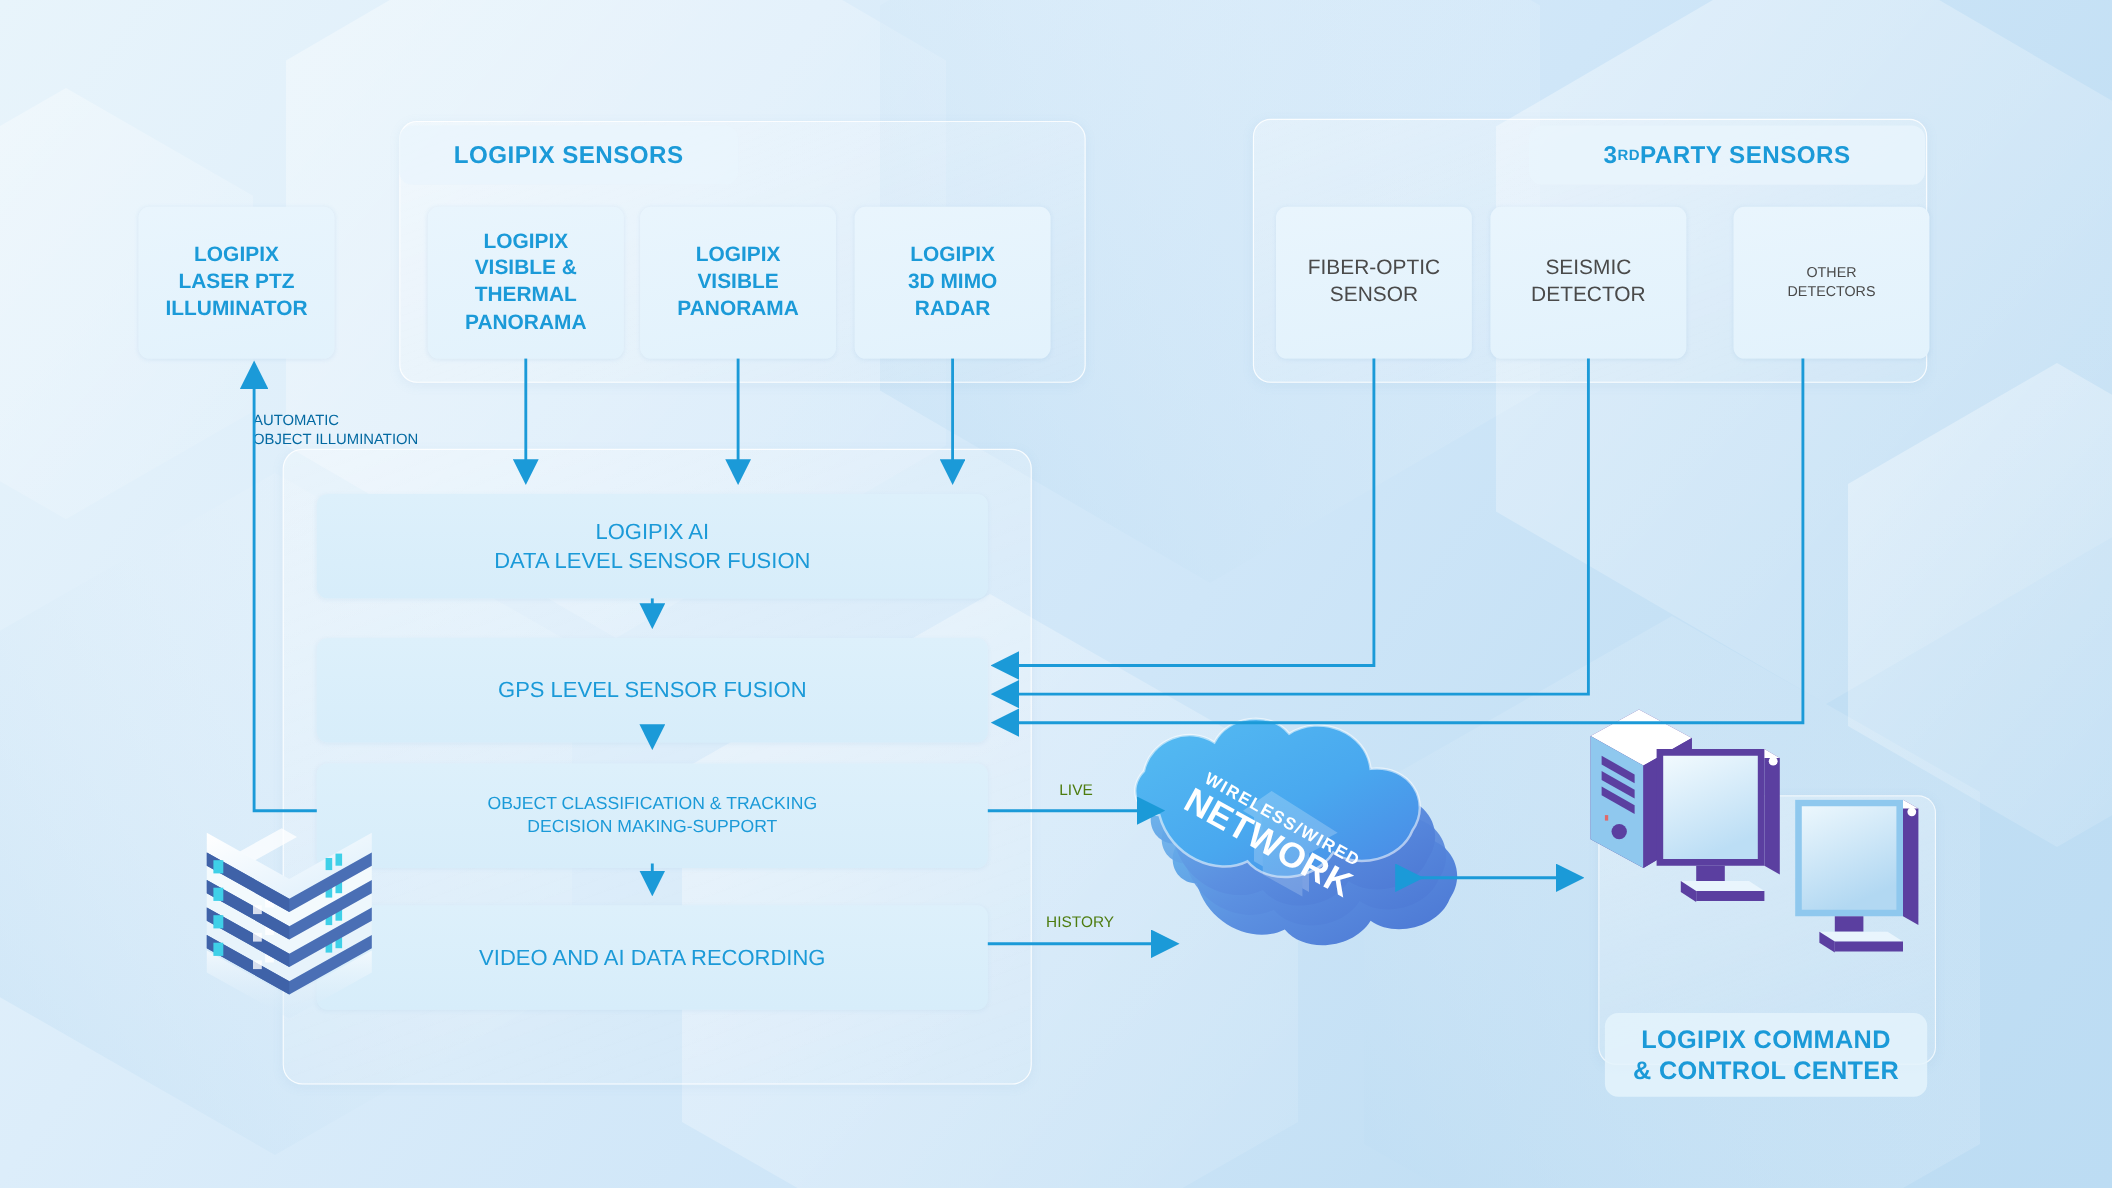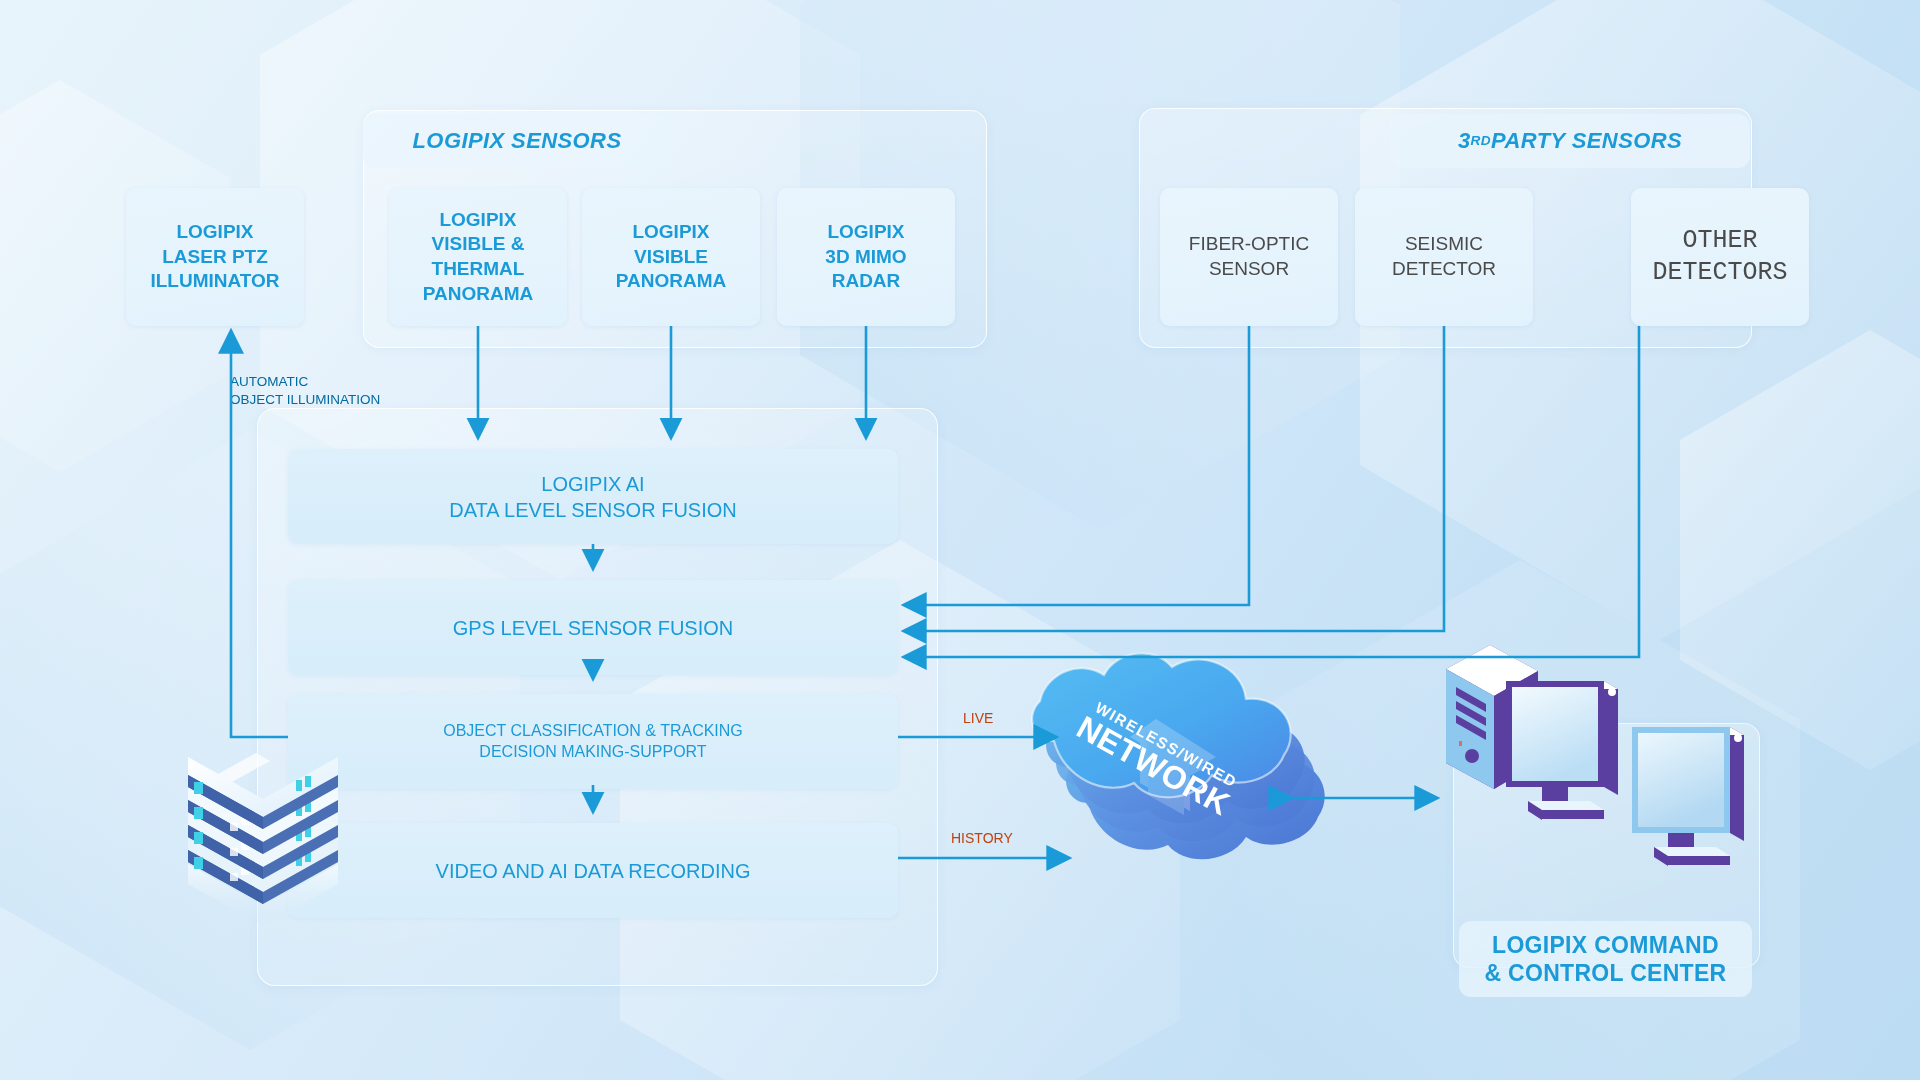--- a/index.html
+++ b/index.html
@@ -16,21 +16,21 @@
   .group-panel{
     position:absolute;border-radius:16px;
     border:1.5px solid rgba(255,255,255,.85);
     background:linear-gradient(160deg,rgba(255,255,255,.30),rgba(255,255,255,.05));
     box-shadow:0 2px 10px rgba(120,170,210,.10);
   }
   .group-title{
     position:absolute;border-radius:12px;
     background:rgba(233,245,253,.78);
     display:flex;align-items:center;justify-content:center;
-    color:#1b9ad8;font-weight:bold;letter-spacing:.4px;font-style:italic;
+    color:#1b9ad8;font-weight:bold;letter-spacing:.4px;
   }
   .group-title sup{font-size:.62em;vertical-align:super;line-height:0;}
 
   
   .box{
     position:absolute;border-radius:10px;
     background:linear-gradient(170deg,#e9f5fd 0%,#e2f2fc 100%);
     display:flex;align-items:center;justify-content:center;text-align:center;
     line-height:1.30;
     box-shadow:0 1px 4px rgba(140,185,220,.18);
@@ -40,21 +40,21 @@
 
   .proc-box{
     position:absolute;border-radius:10px;
     background:linear-gradient(180deg,#ddf0fb 0%,#d7edfa 100%);
     display:flex;align-items:center;justify-content:center;text-align:center;
     color:#1b9ad8;line-height:1.30;
     box-shadow:0 1px 4px rgba(140,185,220,.15);
   }
 
   .note{position:absolute;color:#0369a1;line-height:1.32;white-space:pre-line;}
-  .flowlabel{position:absolute;color:#c2410c;}
+  .flowlabel{position:absolute;color:#4d7c0f;}
 
   .stack-label{
     position:absolute;border-radius:12px;
     background:rgba(228,243,252,.85);
     display:flex;align-items:center;justify-content:center;text-align:center;
     color:#1b9ad8;font-weight:bold;line-height:1.22;letter-spacing:.3px;margin-top:16px;
   }
   svg{overflow:visible;}
 </style>
 </head>
@@ -125,21 +125,21 @@
   <div class="box gray" style="left:1160px;top:188px;width:178px;height:138px;font-size:19px;white-space:pre-line;">
     <span>FIBER-OPTIC
 SENSOR</span>
   </div>
 
   <div class="box gray" style="left:1355px;top:188px;width:178px;height:138px;font-size:19px;white-space:pre-line;">
     <span>SEISMIC
 DETECTOR</span>
   </div>
 
-  <div class="box gray" style="left:1631px;top:188px;width:178px;height:138px;font-size:25px;white-space:pre-line;font-family:Liberation Mono, monospace;">
+  <div class="box gray" style="left:1576px;top:188px;width:178px;height:138px;font-size:13px;white-space:pre-line;">
     <span>OTHER
 DETECTORS</span>
   </div>
 
   <div class="group-panel" style="left:257px;top:408px;width:679px;height:576px;border-radius:18px;"></div>
 
   <div class="proc-box" style="left:288px;top:449px;width:610px;height:95px;font-size:20px;white-space:pre-line;">
     <span>LOGIPIX AI
 DATA LEVEL SENSOR FUSION</span>
   </div>

